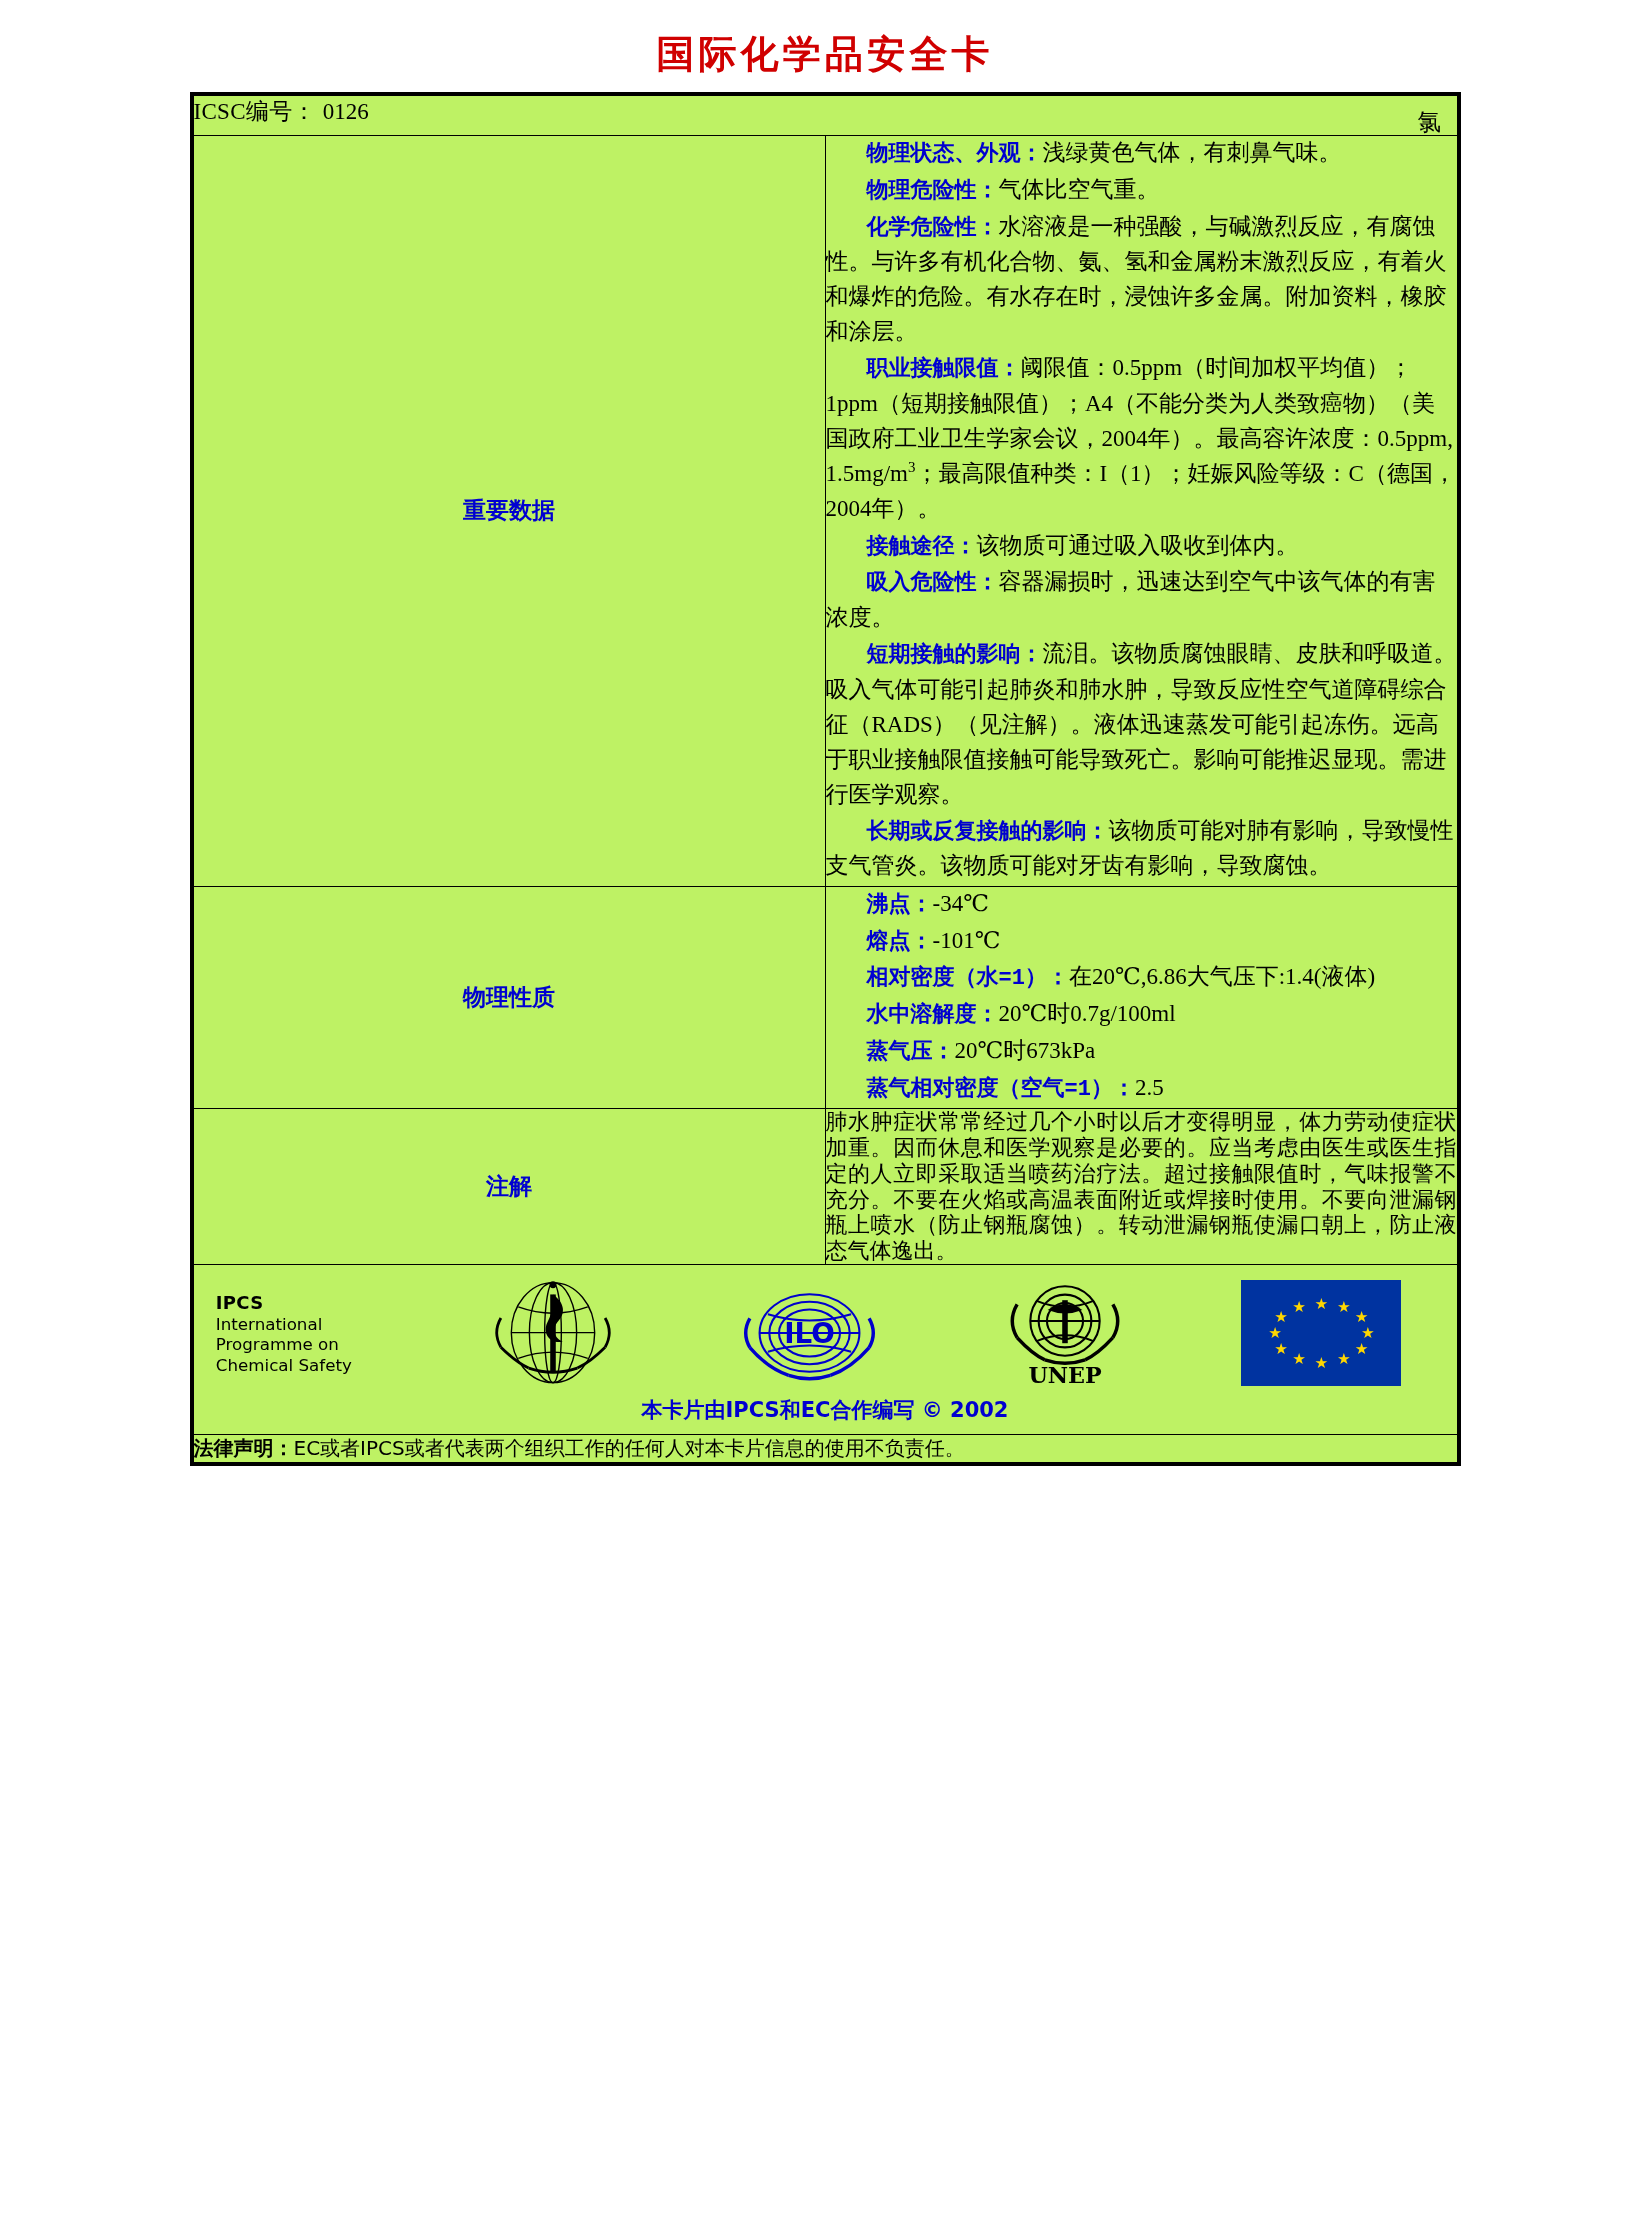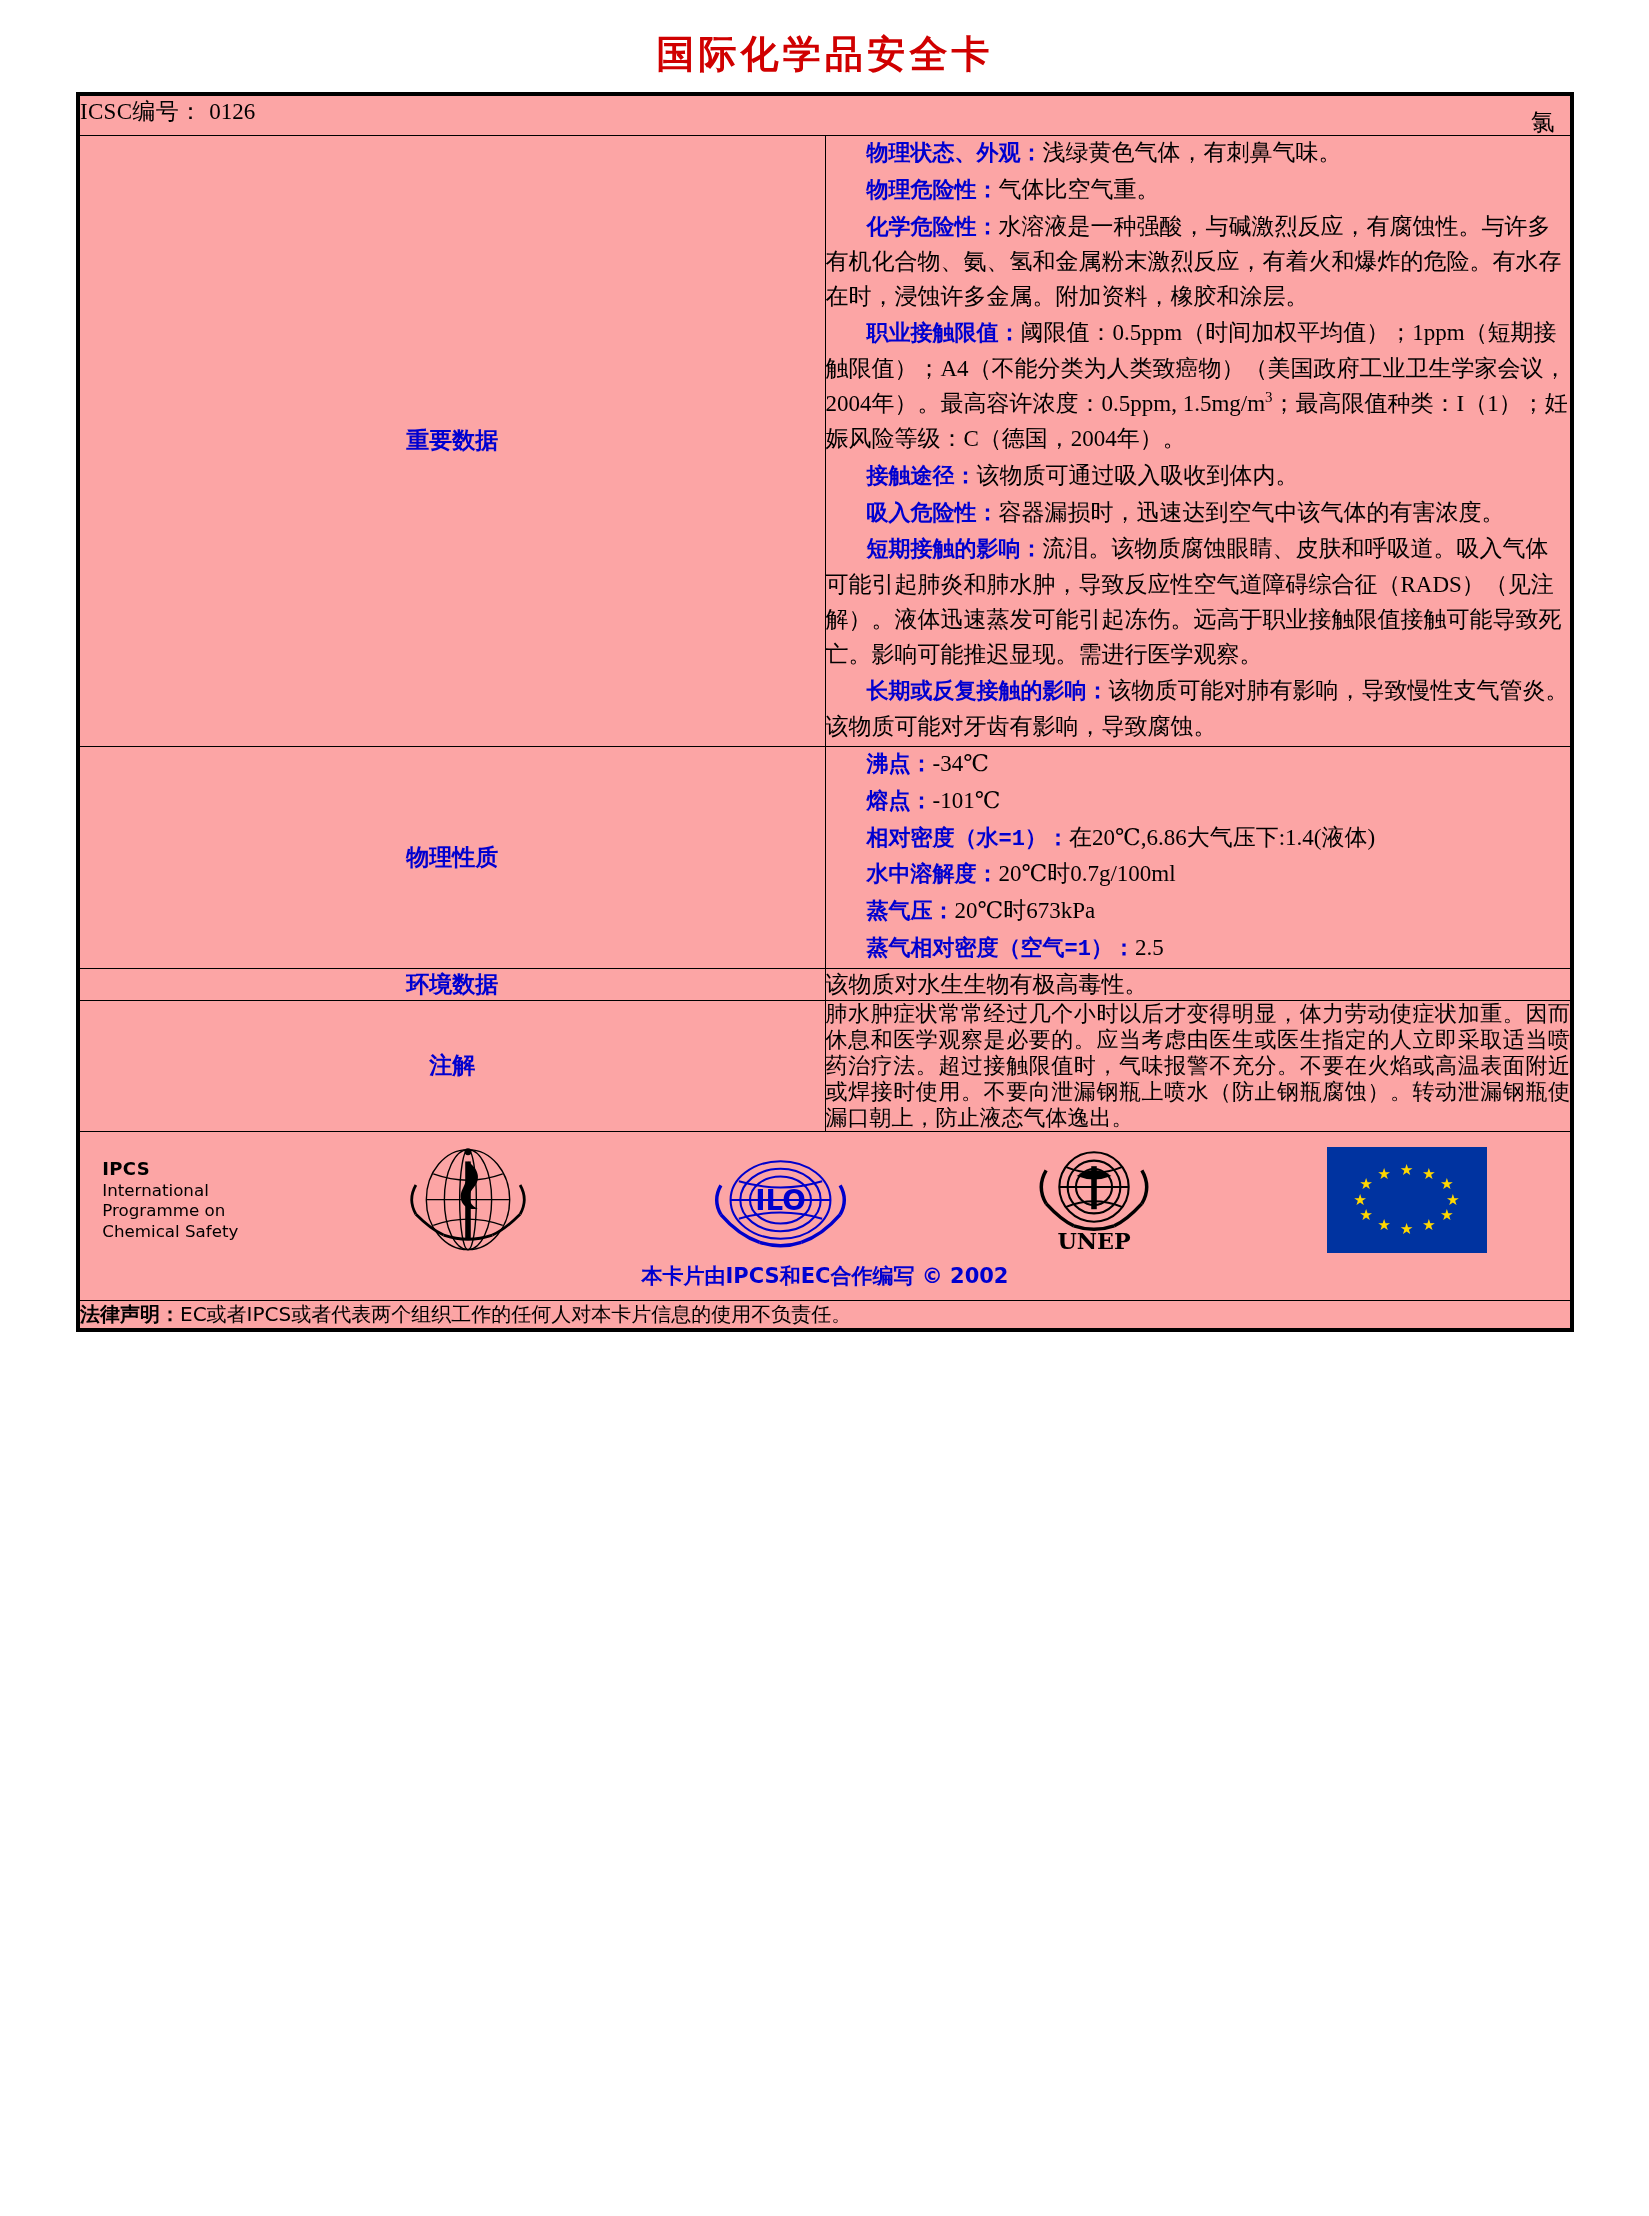--- a/index.html
+++ b/index.html
@@ -26,24 +26,24 @@
     color: #d00000;
     font-family: "DejaVu Sans", sans-serif;
     font-weight: bold;
     font-size: 38px;
     letter-spacing: 4.2px;
     padding-top: 29px;
     padding-bottom: 12px;
   }
   .card {
     margin: 0 auto;
-    width: 1498px;
+    width: 1271px;
     border: 3.5px solid #000000;
     box-sizing: border-box;
-    background: #fca5a5;
+    background: #bef264;
   }
   table.main {
     border-collapse: collapse;
     width: 100%;
     table-layout: fixed;
   }
   table.main td {
     border: 1.4px solid #000000;
     vertical-align: top;
     padding: 0;
@@ -239,24 +239,20 @@
           </p>
           <p>
             <span class="k">蒸气压：</span><span>20℃时673kPa</span>
           </p>
           <p>
             <span class="k">蒸气相对密度（空气=1）：</span><span>2.5</span>
           </p>
         </td>
       </tr>
 
-      <tr>
-        <td class="rowlabel mid">环境数据</td>
-        <td class="env-content">该物质对水生生物有极高毒性。</td>
-      </tr>
 
       <tr>
         <td class="rowlabel mid">注解</td>
         <td class="note-content">肺水肿症状常常经过几个小时以后才变得明显，体力劳动使症状加重。因而休息和医学观察是必要的。应当考虑由医生或医生指定的人立即采取适当喷药治疗法。超过接触限值时，气味报警不充分。不要在火焰或高温表面附近或焊接时使用。不要向泄漏钢瓶上喷水（防止钢瓶腐蚀）。转动泄漏钢瓶使漏口朝上，防止液态气体逸出。</td>
       </tr>
 
 
       <tr>
         <td colspan="2" class="footer-band">
           <div class="logos">

